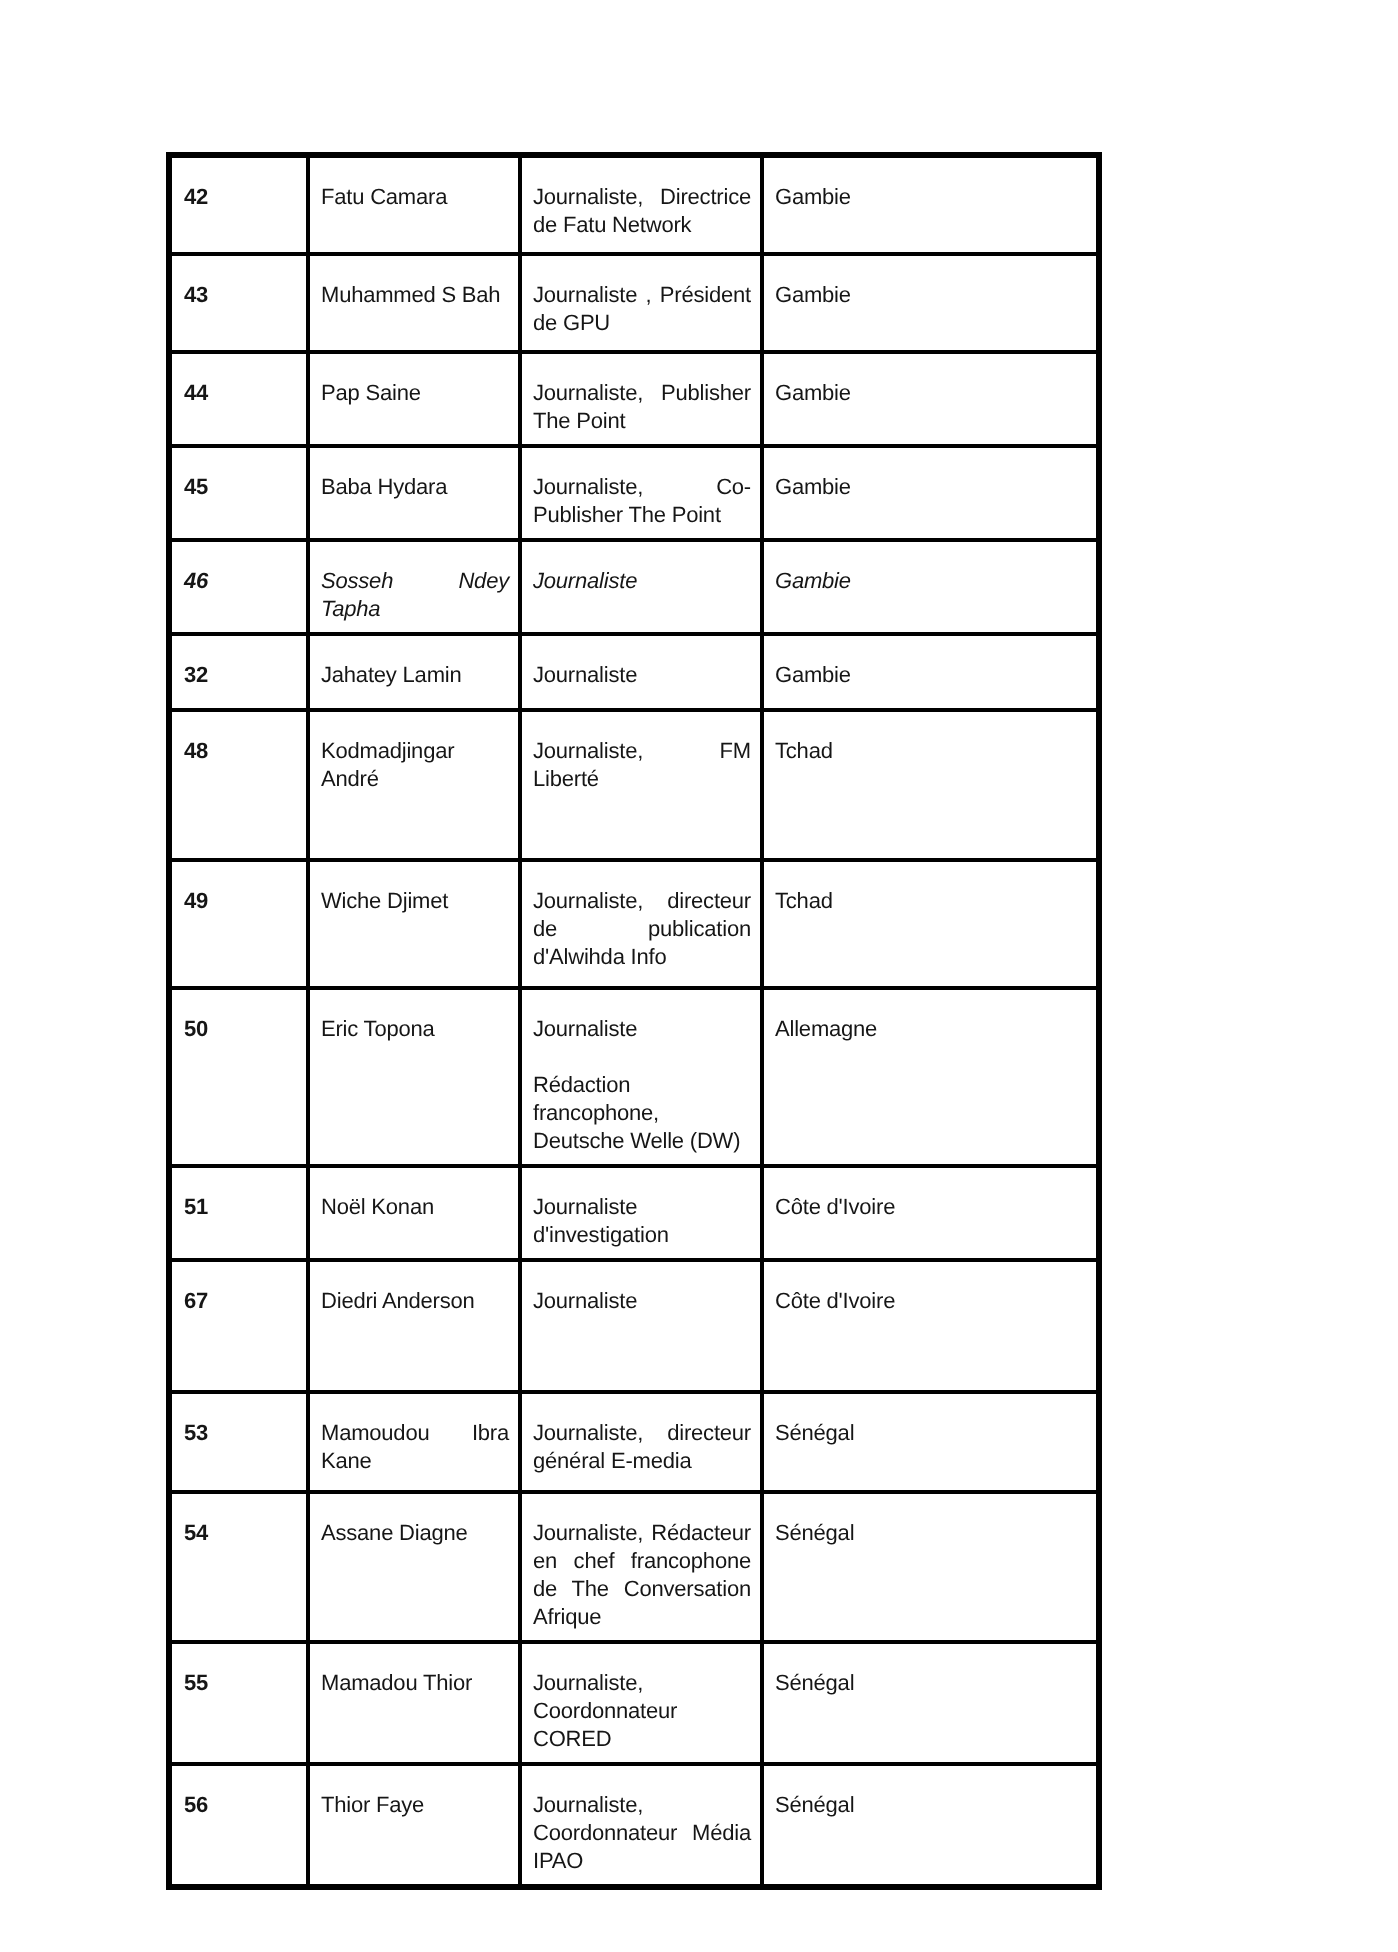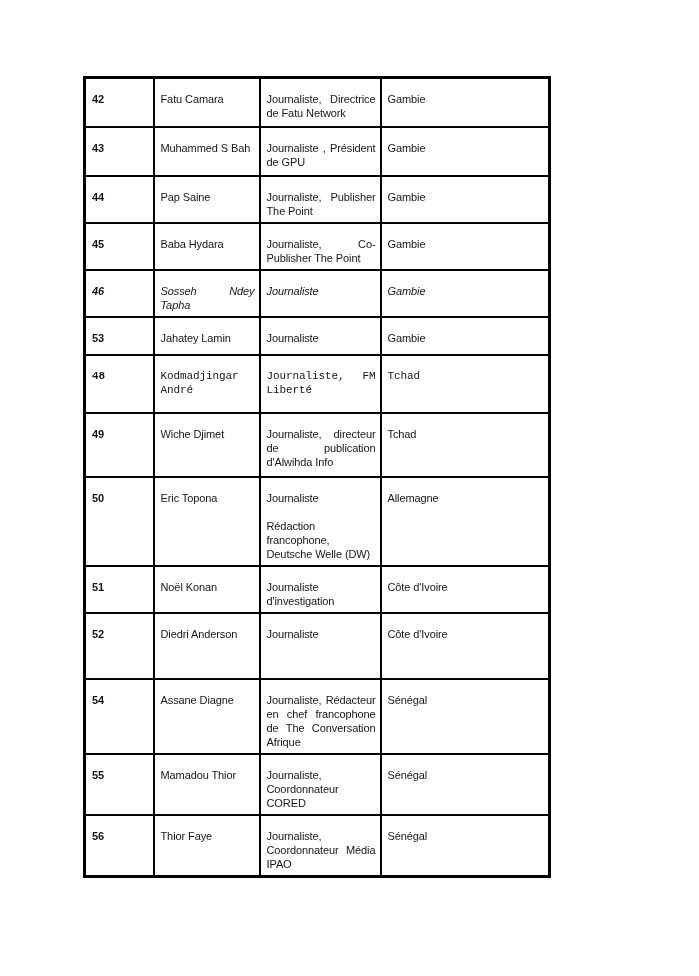--- a/index.html
+++ b/index.html
@@ -71,26 +71,26 @@
           <td class="col-role">Journaliste, Co-Publisher The Point</td>
           <td class="col-country">Gambie</td>
         </tr>
         <tr style="height: 40px; font-style: italic;">
           <td class="col-number">46</td>
           <td class="col-name">Sosseh Ndey Tapha</td>
           <td class="col-role">Journaliste</td>
           <td class="col-country">Gambie</td>
         </tr>
         <tr style="height: 38px;">
-          <td class="col-number">53</td>
+          <td class="col-number">32</td>
           <td class="col-name">Jahatey Lamin</td>
           <td class="col-role">Journaliste</td>
           <td class="col-country">Gambie</td>
         </tr>
-        <tr style="height: 58px; font-family: Liberation Mono, monospace;">
+        <tr style="height: 75px;">
           <td class="col-number">48</td>
           <td class="col-name">Kodmadjingar André</td>
           <td class="col-role">Journaliste, FM Liberté</td>
           <td class="col-country">Tchad</td>
         </tr>
         <tr style="height: 64px; padding-left: 30px;">
           <td class="col-number">49</td>
           <td class="col-name">Wiche Djimet</td>
           <td class="col-role">Journaliste, directeur de publication d'Alwihda Info</td>
           <td class="col-country">Tchad</td>
@@ -103,24 +103,30 @@
 Rédaction francophone, Deutsche Welle (DW)</td>
           <td class="col-country">Allemagne</td>
         </tr>
         <tr style="height: 43px; margin-top: 34px;">
           <td class="col-number">51</td>
           <td class="col-name">Noël Konan</td>
           <td class="col-role">Journaliste d'investigation</td>
           <td class="col-country">Côte d'Ivoire</td>
         </tr>
         <tr style="height: 66px;">
-          <td class="col-number">52</td>
+          <td class="col-number">67</td>
           <td class="col-name">Diedri Anderson</td>
           <td class="col-role">Journaliste</td>
           <td class="col-country">Côte d'Ivoire</td>
+        </tr>
+        <tr style="height: 50px;">
+          <td class="col-number">53</td>
+          <td class="col-name">Mamoudou Ibra Kane</td>
+          <td class="col-role">Journaliste, directeur général E-media</td>
+          <td class="col-country">Sénégal</td>
         </tr>
         <tr style="height: 60px;">
           <td class="col-number">54</td>
           <td class="col-name">Assane Diagne</td>
           <td class="col-role">Journaliste, Rédacteur en chef francophone de The Conversation Afrique</td>
           <td class="col-country">Sénégal</td>
         </tr>
         <tr style="height: 48px;">
           <td class="col-number">55</td>
           <td class="col-name">Mamadou Thior</td>

